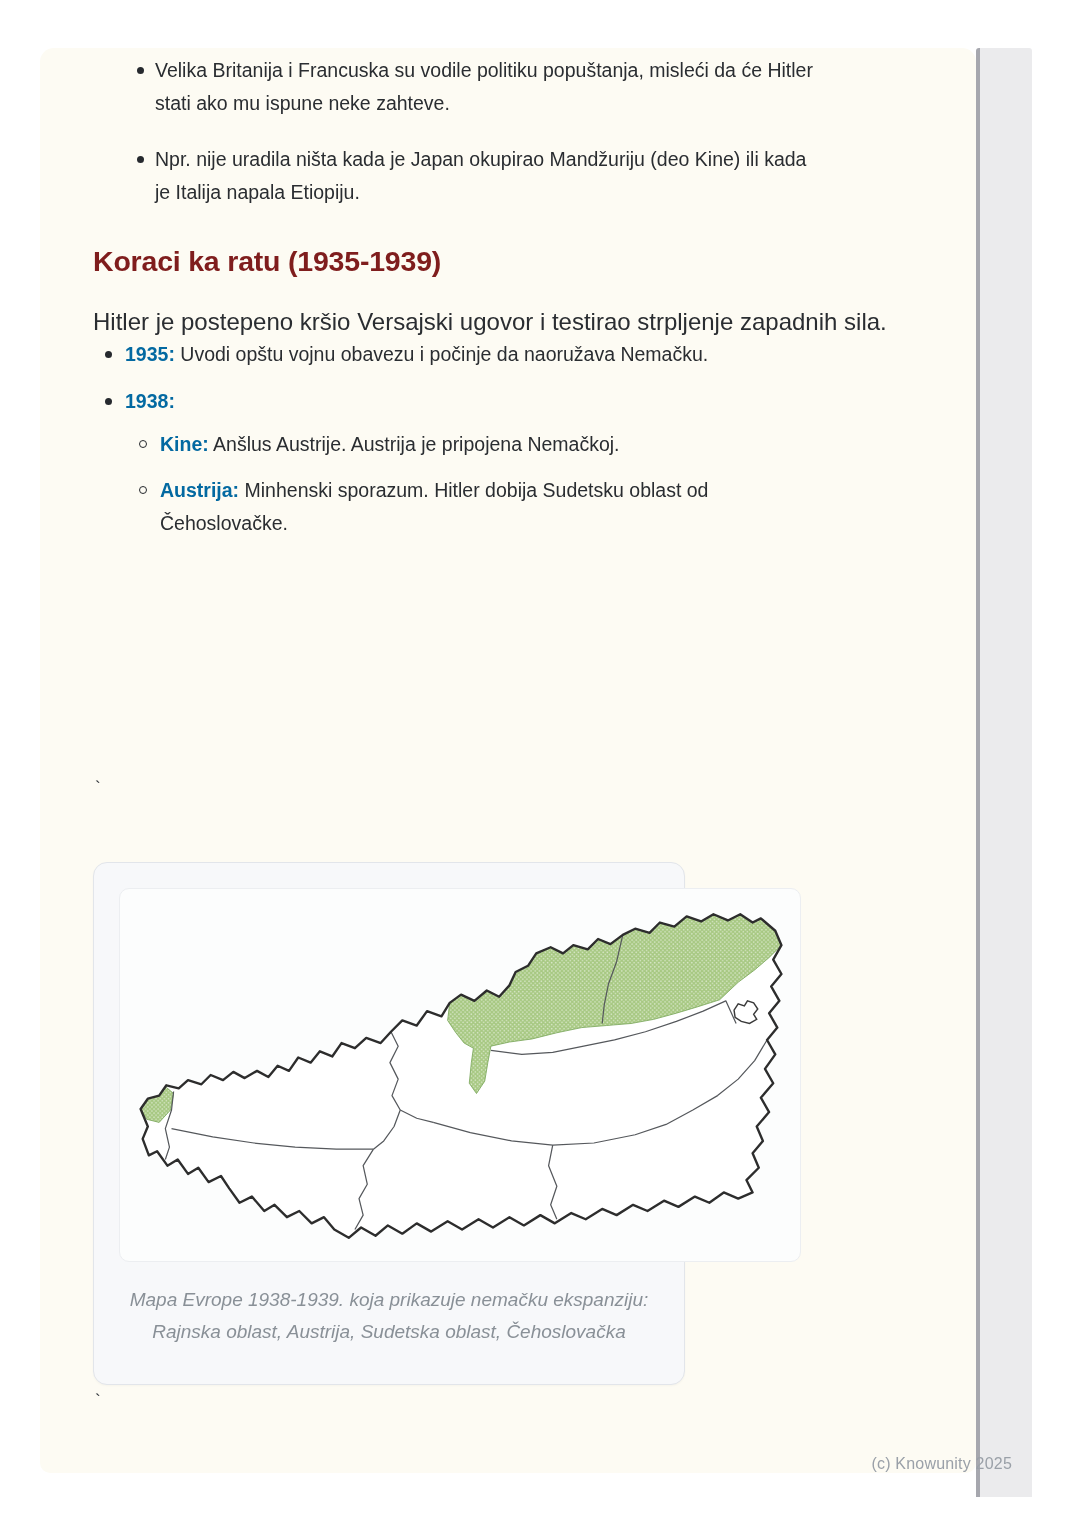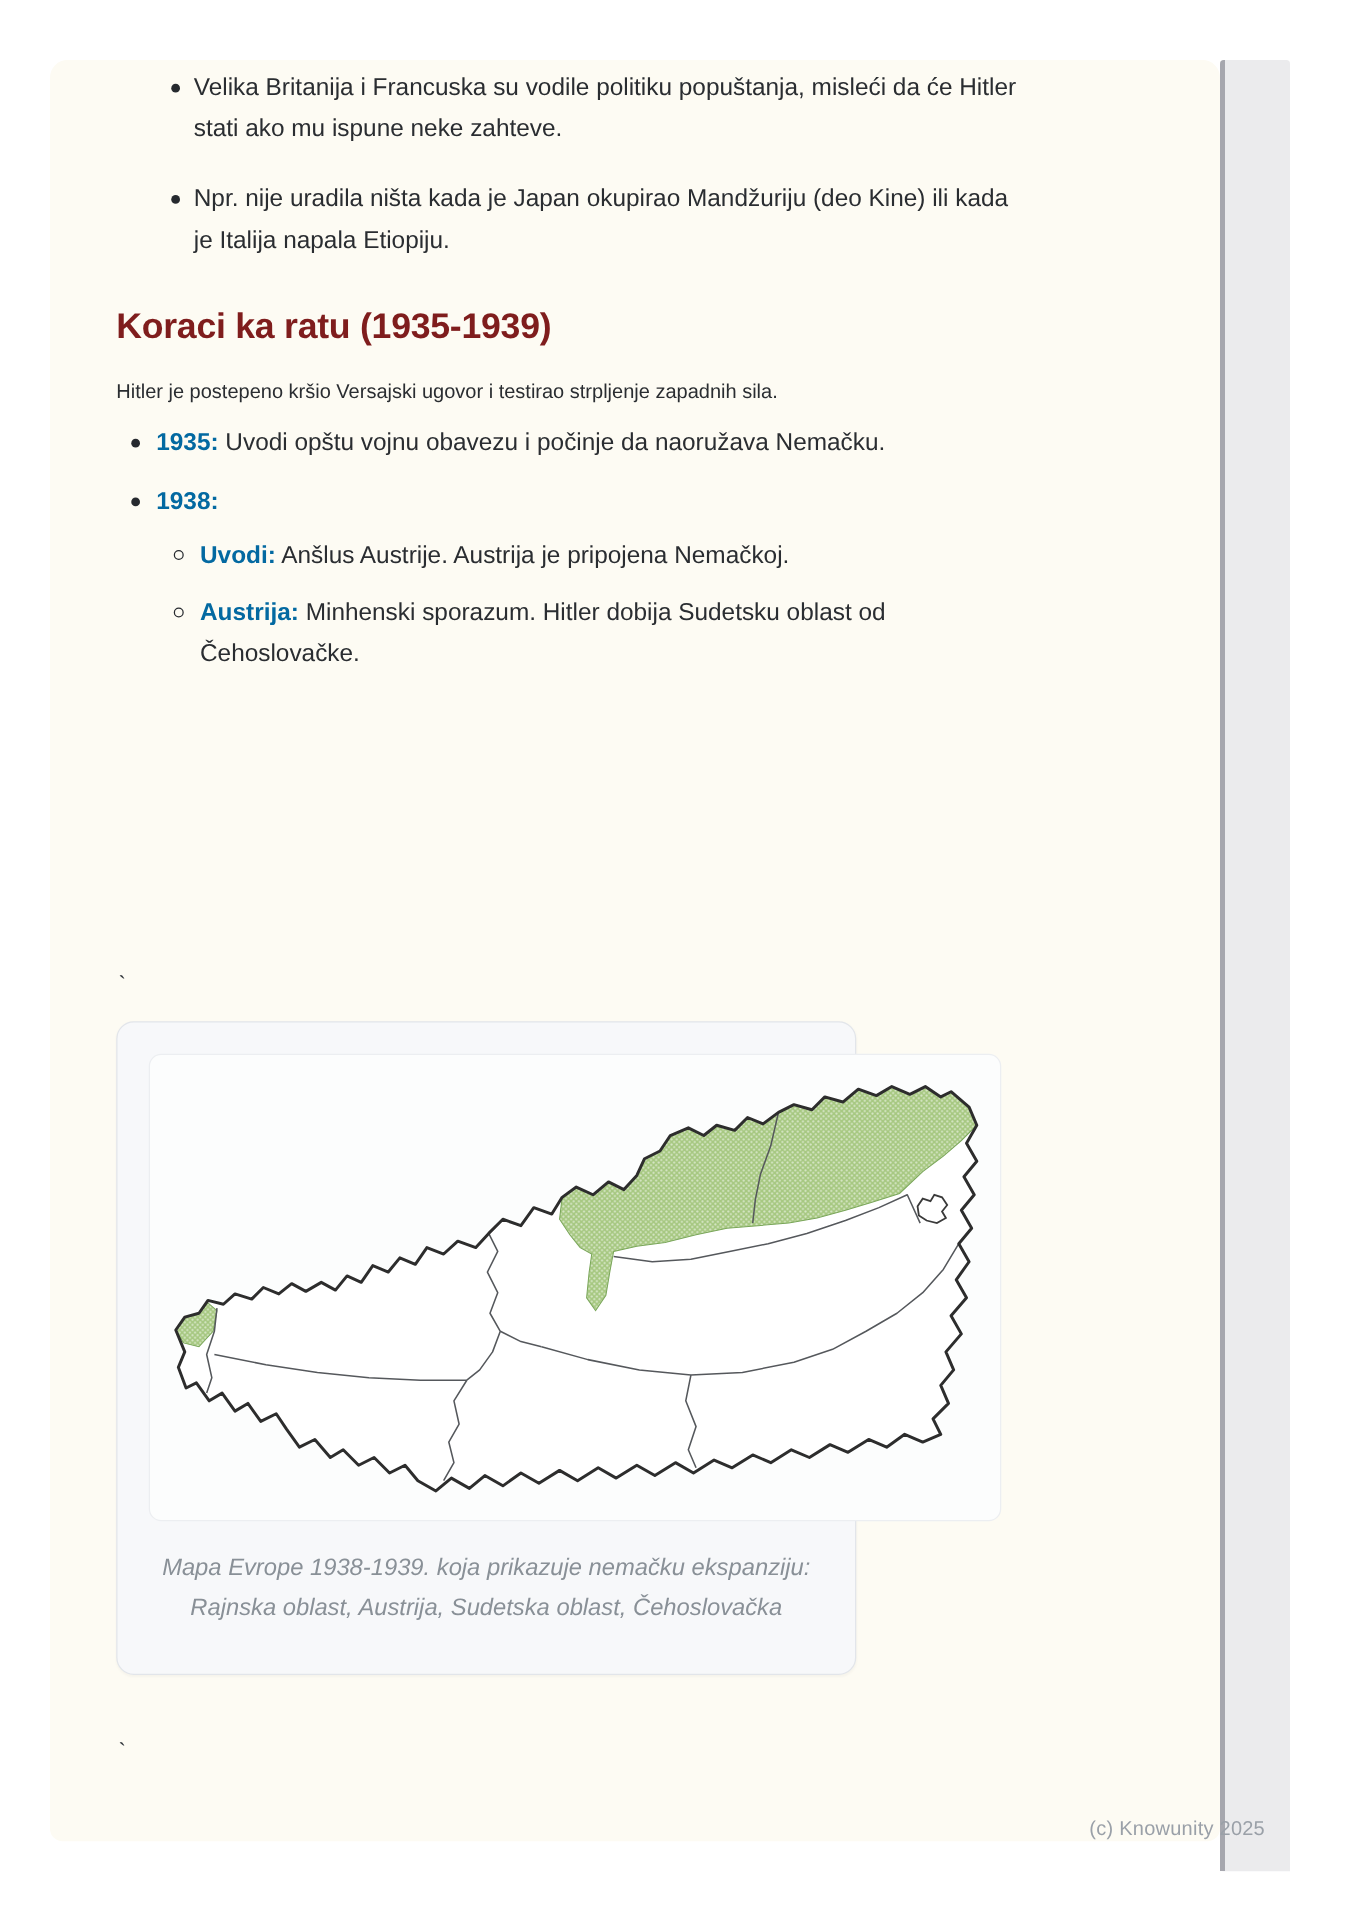--- a/index.html
+++ b/index.html
@@ -25,21 +25,21 @@
     content:"";position:absolute;left:97px;top:13px;width:7px;height:7px;border-radius:50%;background:#26292e;
   }
   
   .h2{
     position:absolute;left:53px;top:172px;
     font-size:28.5px;line-height:34px;font-weight:800;color:#7f1d1d;letter-spacing:-0.2px;
   }
   
   .para{
     position:absolute;left:53px;top:233px;max-width:800px;
-    font-size:16px;line-height:33px;color:#2a2d31;
+    font-size:24px;line-height:33px;color:#2a2d31;
   }
   
   .timeline{position:absolute;left:0;top:290px;width:100%;}
   .timeline .li{
     position:relative;margin:0 0 14px 0;padding-left:85px;
     font-size:19.5px;line-height:33px;color:#2a2d31;box-sizing:border-box;
   }
   .timeline .li::before{
     content:"";position:absolute;left:65px;top:13px;width:7px;height:7px;border-radius:50%;background:#26292e;
   }
@@ -54,21 +54,21 @@
   .sub .sli::before{
     content:"";position:absolute;left:14px;top:12px;width:6px;height:6px;border-radius:50%;
     background:transparent;border:1.8px solid #26292e;
   }
   
   .stray1,.stray2{position:absolute;left:55px;font-size:17px;color:#30343a;}
   .stray1{top:730px;}
   .stray2{top:1343px;}
   
   .figure{
-    position:absolute;left:53px;top:769px;width:592px;height:523px;box-sizing:border-box;
+    position:absolute;left:53px;top:814px;width:592px;height:523px;box-sizing:border-box;
     background:#f7f8fa;border:1px solid #e2e5ea;border-radius:14px;
     box-shadow:0 1px 2px rgba(0,0,0,0.03);
   }
   .map-card{
     position:absolute;left:25px;top:25px;width:682px;height:374px;box-sizing:border-box;
     background:#fcfdfd;border:1px solid #eceef1;border-radius:10px;overflow:hidden;
   }
   .map-card svg{display:block;width:680px;height:372px;margin:0 auto;}
   .figcaption{
     position:absolute;left:0;top:421px;width:100%;text-align:center;
@@ -106,21 +106,21 @@
       <div class="li">
         <span class="b">1935:</span>
         <span>Uvodi opštu vojnu obavezu i počinje da naoružava Nemačku.</span>
       </div>
 
 
       <div class="li">
         <span class="b">1938:</span>
         <div class="sub">
           <div class="sli">
-            <span class="b">Uvodi:</span>
+            <span class="b">Kine:</span>
             <span>Anšlus Austrije. Austrija je pripojena Nemačkoj.</span>
           </div>
           <div class="sli">
             <span class="b">Austrija:</span>
             <span>Minhenski sporazum. Hitler dobija Sudetsku oblast od Čehoslovačke.</span>
           </div>
         </div>
       </div>
 
 

